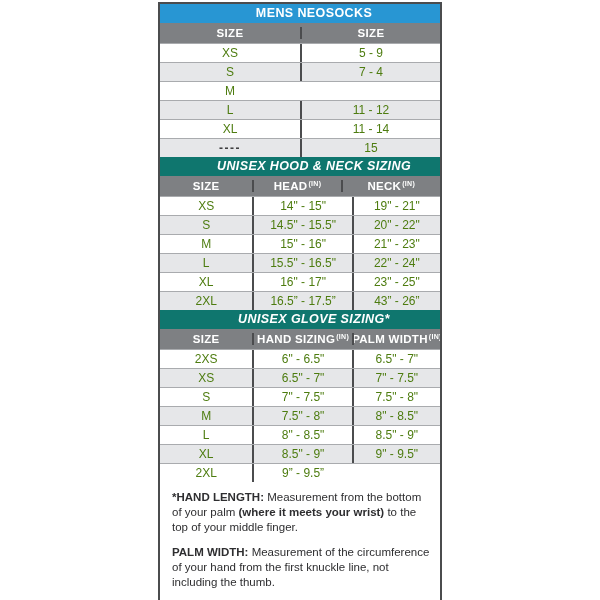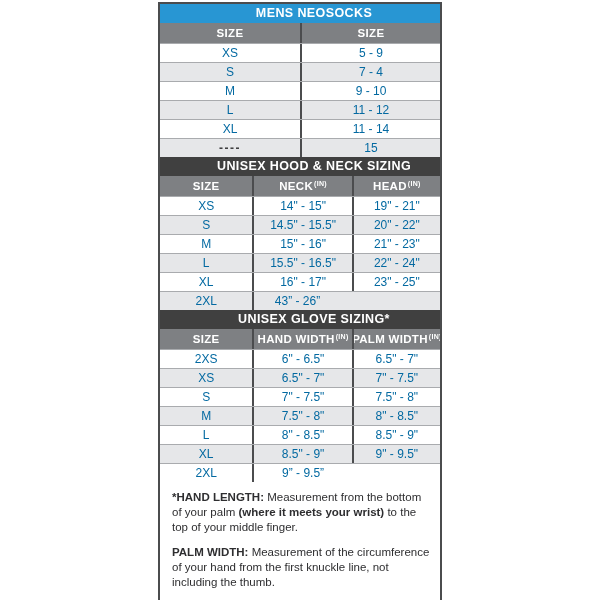--- a/index.html
+++ b/index.html
@@ -20,25 +20,26 @@
     height: 19px; line-height: 19px;
     text-align: center;
     color: #ffffff;
     font-weight: bold;
     font-size: 12.5px;
     letter-spacing: 0.4px;
     white-space: nowrap;
     padding-left: 28px;
   }
   .title-band.blue   { background: #2896d3; }
-  .title-band.orange { background: #404040; }
+  .title-band.orange { background: #0f766e; font-style: italic; }
   .hrow {
     display: flex;
     background: #7e8083;
     height: 20px;
+    align-items: center;
   }
   .hcell {
     color: #ffffff;
     font-weight: bold;
     font-size: 11.5px;
     letter-spacing: 0.3px;
     display: flex; align-items: center; justify-content: center;
     border-left: 2px solid #4b4c4e;
     white-space: nowrap;
     overflow: hidden;
@@ -54,21 +55,21 @@
   .drow {
     display: flex;
     height: 19px;
     border-top: 1px solid #a9abae;
     background: #ffffff;
   }
   .drow.alt { background: #e6e7e9; }
   .dcell {
     display: flex; align-items: center; justify-content: center;
     font-size: 12px;
-    color: #0369a1;
+    color: #4d7c0f;
     border-left: 2px solid #4b4c4e;
     white-space: nowrap;
     overflow: hidden;
   }
   .dcell:first-child { border-left: none; }
   .cols2 > div { width: 50%; }
   .cols3 > .c1 { width: 33%; }
   .cols3 > .c2 { width: 35.5%; }
   .cols3 > .c3 { width: 31.5%; }
   .dashes { letter-spacing: 1.5px; font-weight: bold; color: #3f3f41; }
@@ -103,21 +104,20 @@
     <div class="drow cols2">
       <div class="dcell">XS</div>
       <div class="dcell">5 - 9</div>
     </div>
     <div class="drow cols2 alt">
       <div class="dcell">S</div>
       <div class="dcell">7 - 4</div>
     </div>
     <div class="drow cols2">
       <div class="dcell">M</div>
-      <div class="dcell">9 - 10</div>
     </div>
     <div class="drow cols2 alt">
       <div class="dcell">L</div>
       <div class="dcell">11 - 12</div>
     </div>
     <div class="drow cols2">
       <div class="dcell">XL</div>
       <div class="dcell">11 - 14</div>
     </div>
     <div class="drow cols2 alt">
@@ -125,26 +125,26 @@
       <div class="dcell">15</div>
     </div>
   </div>
 
   <div>
     <div class="title-band orange">UNISEX HOOD &amp; NECK SIZING</div>
     <div class="hrow cols3">
       <div class="hcell c1">
           <span>SIZE</span>
         </div>
+      <div class="hcell c3">
+          <span>HEAD</span>
+          <span class="sup">(IN)</span>
+        </div>
       <div class="hcell c2">
           <span>NECK</span>
-          <span class="sup">(IN)</span>
-        </div>
-      <div class="hcell c3">
-          <span>HEAD</span>
           <span class="sup">(IN)</span>
         </div>
     </div>
     <div class="drow cols3">
       <div class="dcell c1">XS</div>
       <div class="dcell c2">14" - 15"</div>
       <div class="dcell c3">19" - 21"</div>
     </div>
     <div class="drow cols3 alt">
       <div class="dcell c1">S</div>
@@ -161,32 +161,33 @@
       <div class="dcell c2">15.5" - 16.5"</div>
       <div class="dcell c3">22" - 24"</div>
     </div>
     <div class="drow cols3">
       <div class="dcell c1">XL</div>
       <div class="dcell c2">16" - 17"</div>
       <div class="dcell c3">23" - 25"</div>
     </div>
     <div class="drow cols3 alt">
       <div class="dcell c1">2XL</div>
+      <div class="dcell c2">16.5” - 17.5”</div>
       <div class="dcell c3">43” - 26”</div>
     </div>
   </div>
 
   <div>
     <div class="title-band orange">UNISEX GLOVE SIZING*</div>
     <div class="hrow cols3">
       <div class="hcell c1">
           <span>SIZE</span>
         </div>
       <div class="hcell c2">
-          <span>HAND WIDTH</span>
+          <span>HAND SIZING</span>
           <span class="sup">(IN)</span>
         </div>
       <div class="hcell c3">
           <span>PALM WIDTH</span>
           <span class="sup">(IN)</span>
         </div>
     </div>
     <div class="drow cols3">
       <div class="dcell c1">2XS</div>
       <div class="dcell c2">6" - 6.5"</div>

